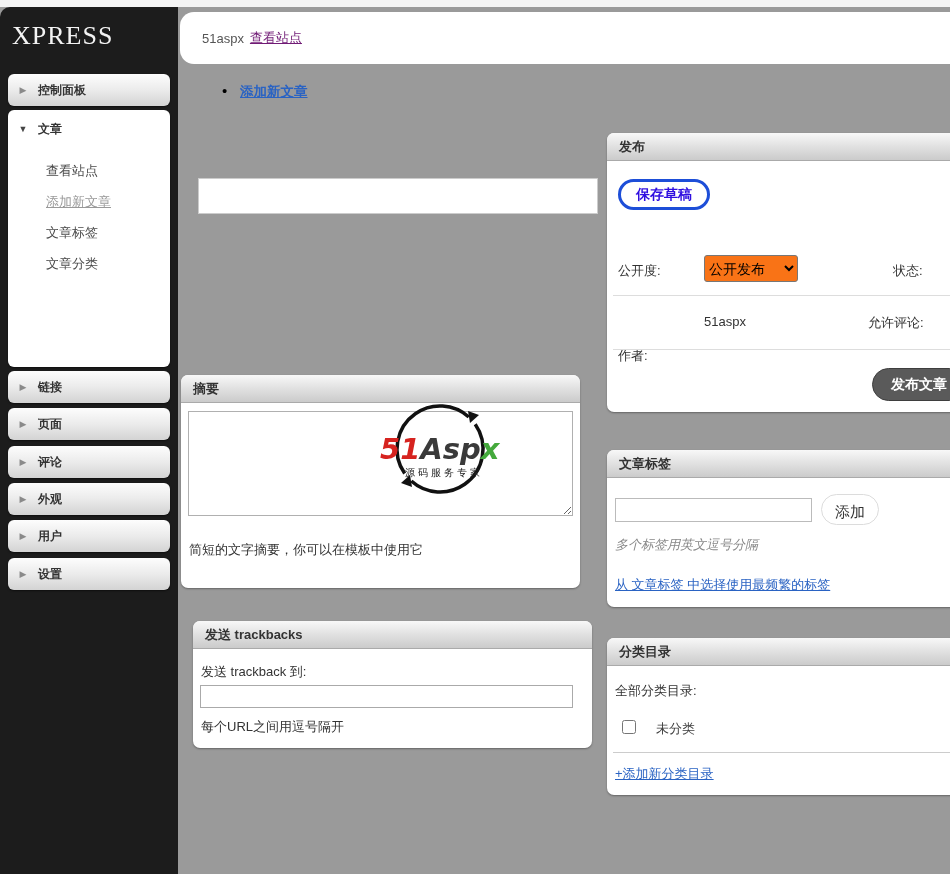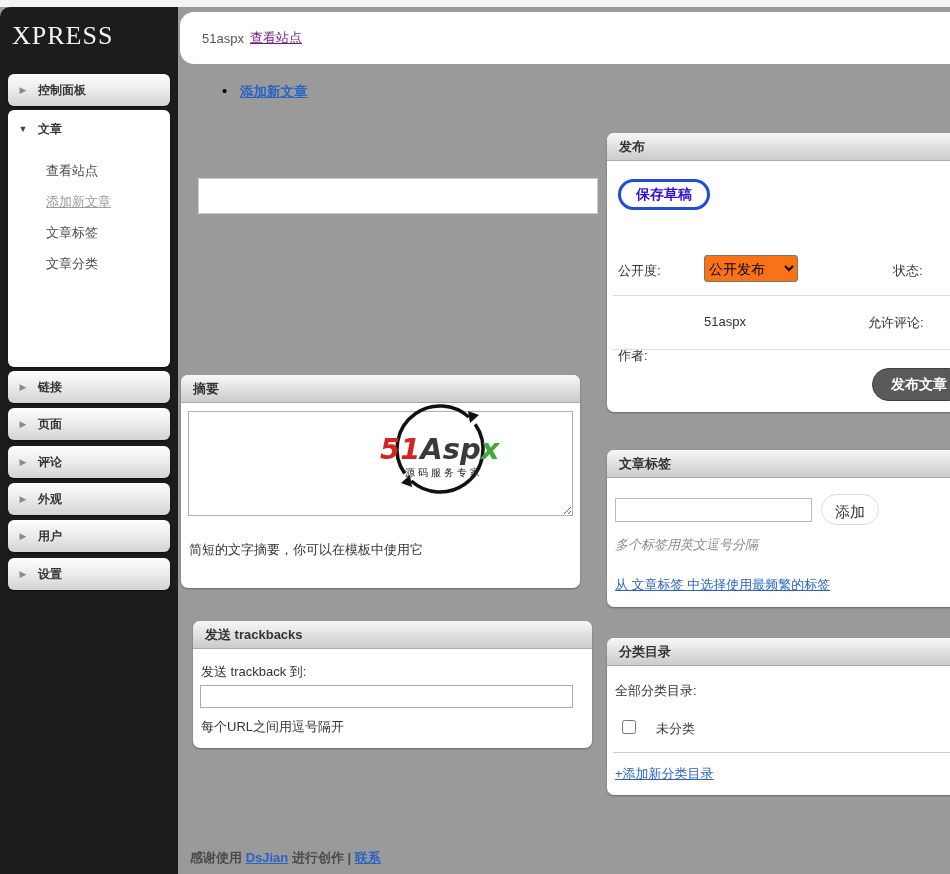--- a/index.html
+++ b/index.html
@@ -188,16 +188,13 @@
 
   <section class="panel categories-panel">
     <div class="panel-header">分类目录</div>
     <div class="cat-label">全部分类目录:</div>
     <input class="cat-checkbox" type="checkbox" style="">
     <span class="cat-item-label">未分类</span>
     <div class="cat-hr"></div>
     <a class="cat-add-link">+添加新分类目录</a>
   </section>
 
-  <footer class="footer">
-    <span>感谢使用 </span><a>DsJian</a><span> 进行创作 | </span><a>联系</a>
-  </footer>
 </div>
 
 </body></html>

